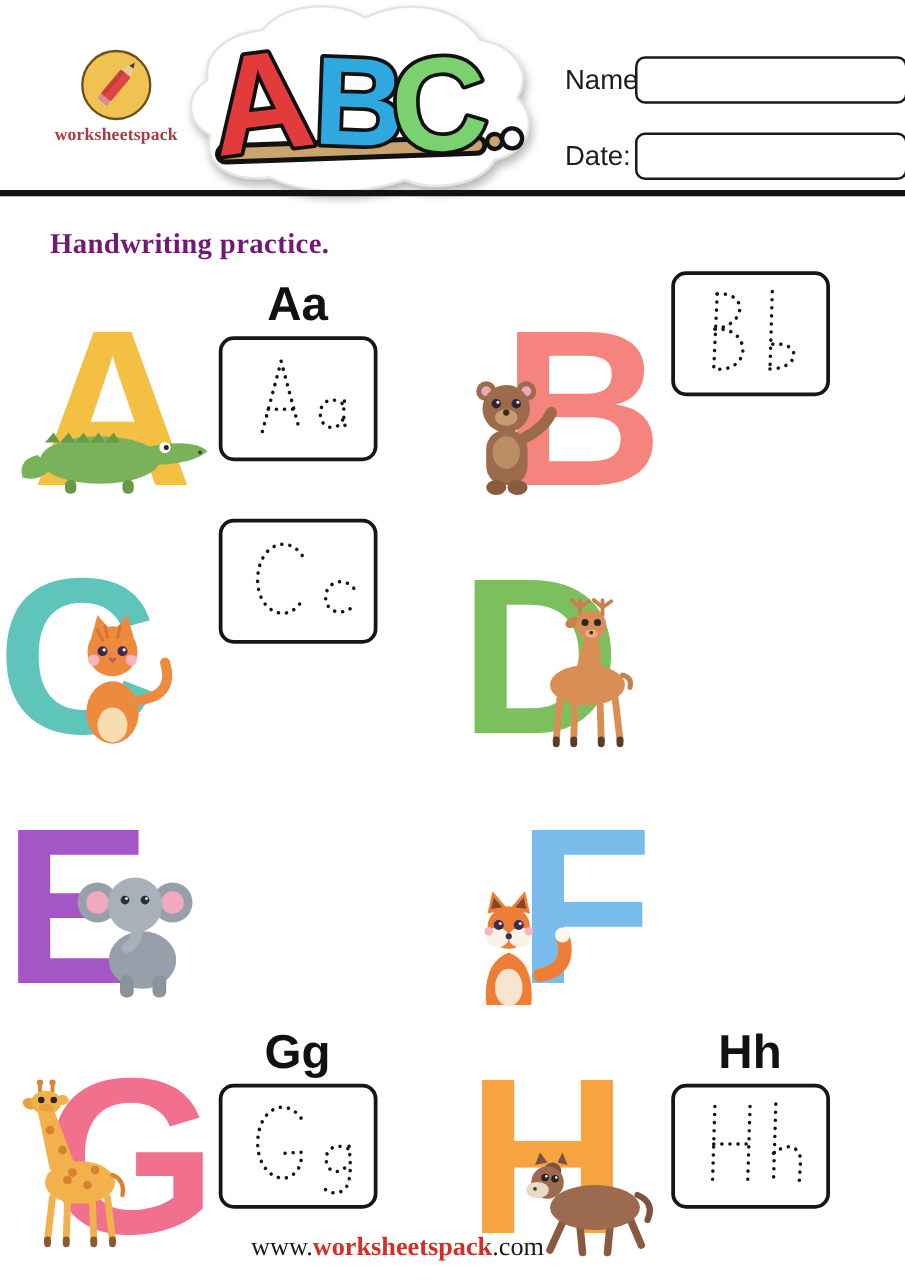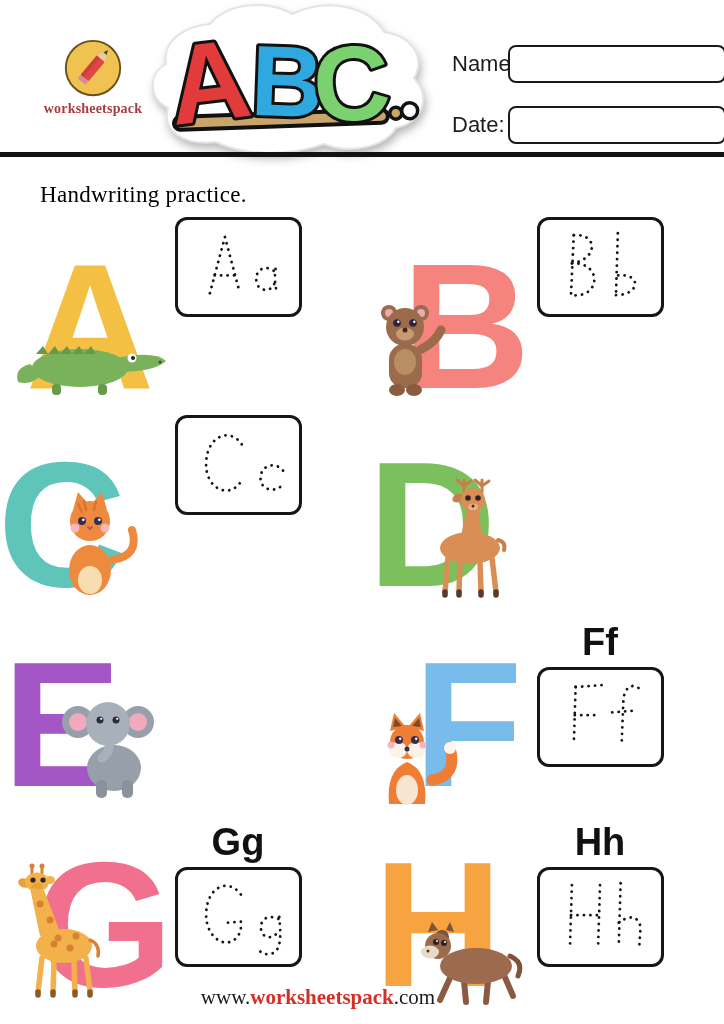--- a/index.html
+++ b/index.html
@@ -20,21 +20,21 @@
   .fields{position:absolute;left:452px;top:45px;}
   .field-row{display:flex;align-items:center;}
   .field-row + .field-row{margin-top:23px;}
   .field-row label{font-size:22px;color:#1d1d1d;width:56px;}
   .field-box{width:198px;height:34px;border:2.5px solid #1a1a1a;border-radius:8px;
              background:#fff;font-size:18px;padding:0 8px;outline:none;}
 
   .divider{position:absolute;left:0;top:152px;width:724px;height:5px;background:#121212;}
 
   .title{position:absolute;left:40px;top:182px;margin:0;font-family:"Liberation Serif",serif;
-         font-weight:normal;font-size:23px;color:#000000;letter-spacing:.3px;}
+         font-weight:bold;font-size:23px;color:#701a75;letter-spacing:.3px;}
 
   
   .cell{position:absolute;width:362px;height:200px;}
   .c0{left:0;} .c1{left:362px;}
   .r0{top:212px;} .r1{top:410px;} .r2{top:610px;} .r3{top:810px;}
 
   .illus{position:absolute;left:6px;top:24px;width:170px;height:172px;}
   .illus svg{width:100%;height:100%;overflow:visible;}
   .bigletter{font-family:"Liberation Sans",sans-serif;font-weight:bold;font-size:178px;}
 
@@ -110,20 +110,21 @@
           <path d="M22 32 l7 -8 l5 8 l7 -8 l5 8 l7 -8 l5 8 l7 -8 l5 8 l7 -8 l5 8 Z" fill="#669A49"></path>
           <circle cx="118" cy="36" r="4.5" fill="#fff"></circle>
             <circle cx="119" cy="36" r="2" fill="#222"></circle>
           <circle cx="146" cy="40" r="1.6" fill="#38502c"></circle>
           <rect x="38" y="62" width="9" height="11" rx="4" fill="#669A49"></rect>
           <rect x="84" y="62" width="9" height="11" rx="4" fill="#669A49"></rect>
         </g>
       </svg>
     </div>
     <div class="practice">
+      <div class="pair-label">Aa</div>
       <div class="trace-box">
         <svg class="trace" viewBox="0 0 121 96" aria-label="Aa">
           <g transform="translate(6,0)">
             <path d="M24 76 L40 16 L56 76"></path>
               <path d="M29 57 L51 57"></path>
             <path d="M92 52 C80 44 71 54 74 65 C77 76 92 74 93 64"></path>
             <path d="M94 50 C93 58 93 68 96 76"></path>
           </g>
         </svg>
       </div>
@@ -266,34 +267,20 @@
             <ellipse cx="40" cy="32" rx="9" ry="8" fill="#FBF2E8"></ellipse>
           <circle cx="23" cy="22" r="4" fill="#3B2D4F"></circle>
             <circle cx="39" cy="22" r="4" fill="#3B2D4F"></circle>
           <circle cx="24.2" cy="20.8" r="1.2" fill="#fff"></circle>
             <circle cx="40.2" cy="20.8" r="1.2" fill="#fff"></circle>
           <circle cx="31" cy="31" r="2.5" fill="#3B2D4F"></circle>
           <circle cx="15" cy="27" r="3.5" fill="#F6B6C0"></circle>
             <circle cx="47" cy="27" r="3.5" fill="#F6B6C0"></circle>
         </g>
       </svg>
-    </div>
-    <div class="practice">
-      <div class="pair-label">Ff</div>
-      <div class="trace-box">
-        <svg class="trace" viewBox="0 0 121 96" aria-label="Ff">
-          <g transform="translate(6,0)">
-            <path d="M28 16 L26 78"></path>
-              <path d="M28 16 L56 14"></path>
-              <path d="M27 46 L50 46"></path>
-            <path d="M95 17 C86 11 80 19 79 29 L77 78"></path>
-              <path d="M67 43 L93 41"></path>
-          </g>
-        </svg>
-      </div>
     </div>
   </section>
 
   <section class="cell c0 r3">
     <div class="illus">
       <svg viewBox="0 0 170 172">
         <text class="bigletter" text-anchor="middle" x="98" y="152" fill="#F1708E">G</text>
         <g transform="translate(4,40)">
           <path d="M22 0 L22 -8 M32 0 L32 -8" stroke="#D98133" stroke-width="3" stroke-linecap="round"></path>
           <circle cx="22" cy="-8" r="2.5" fill="#D98133"></circle>

